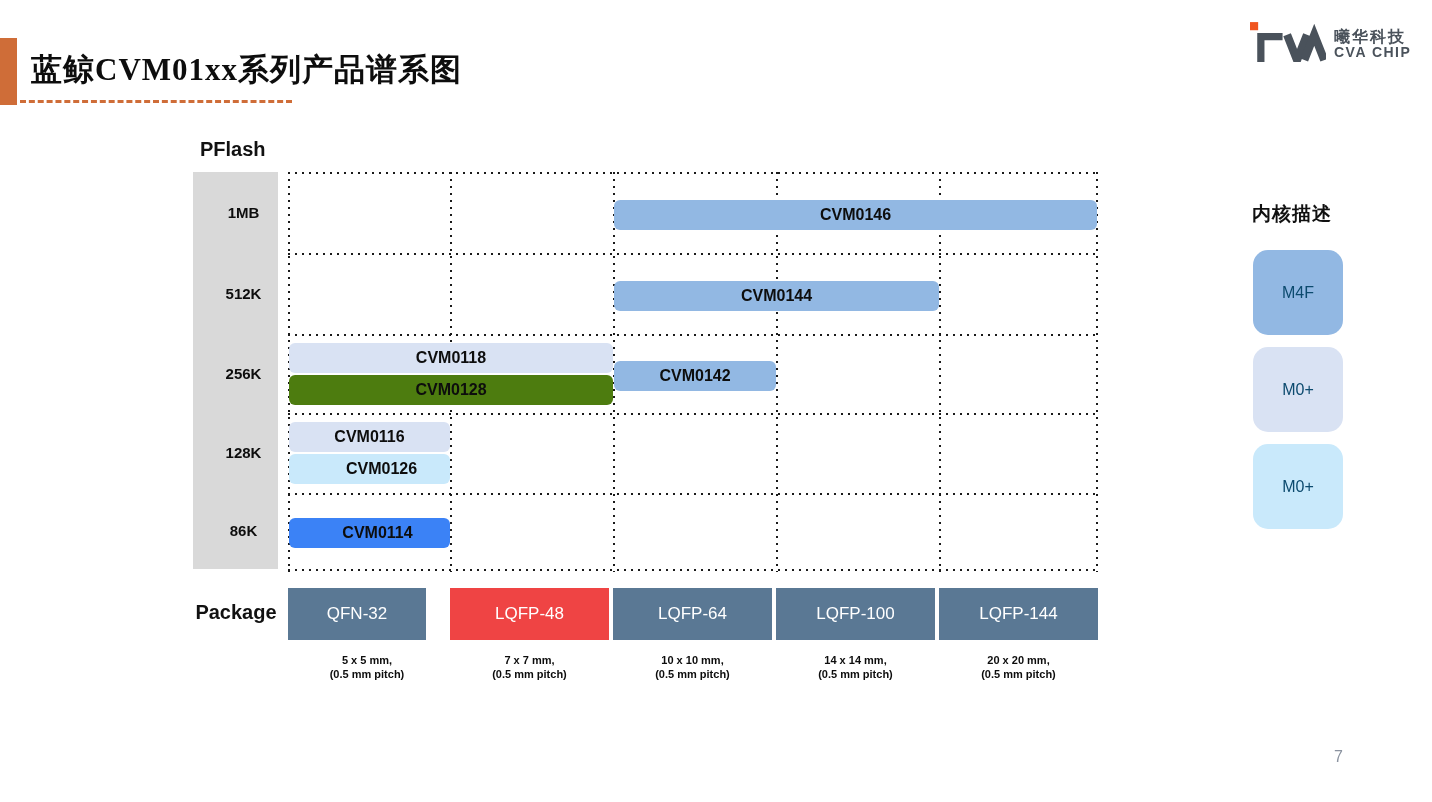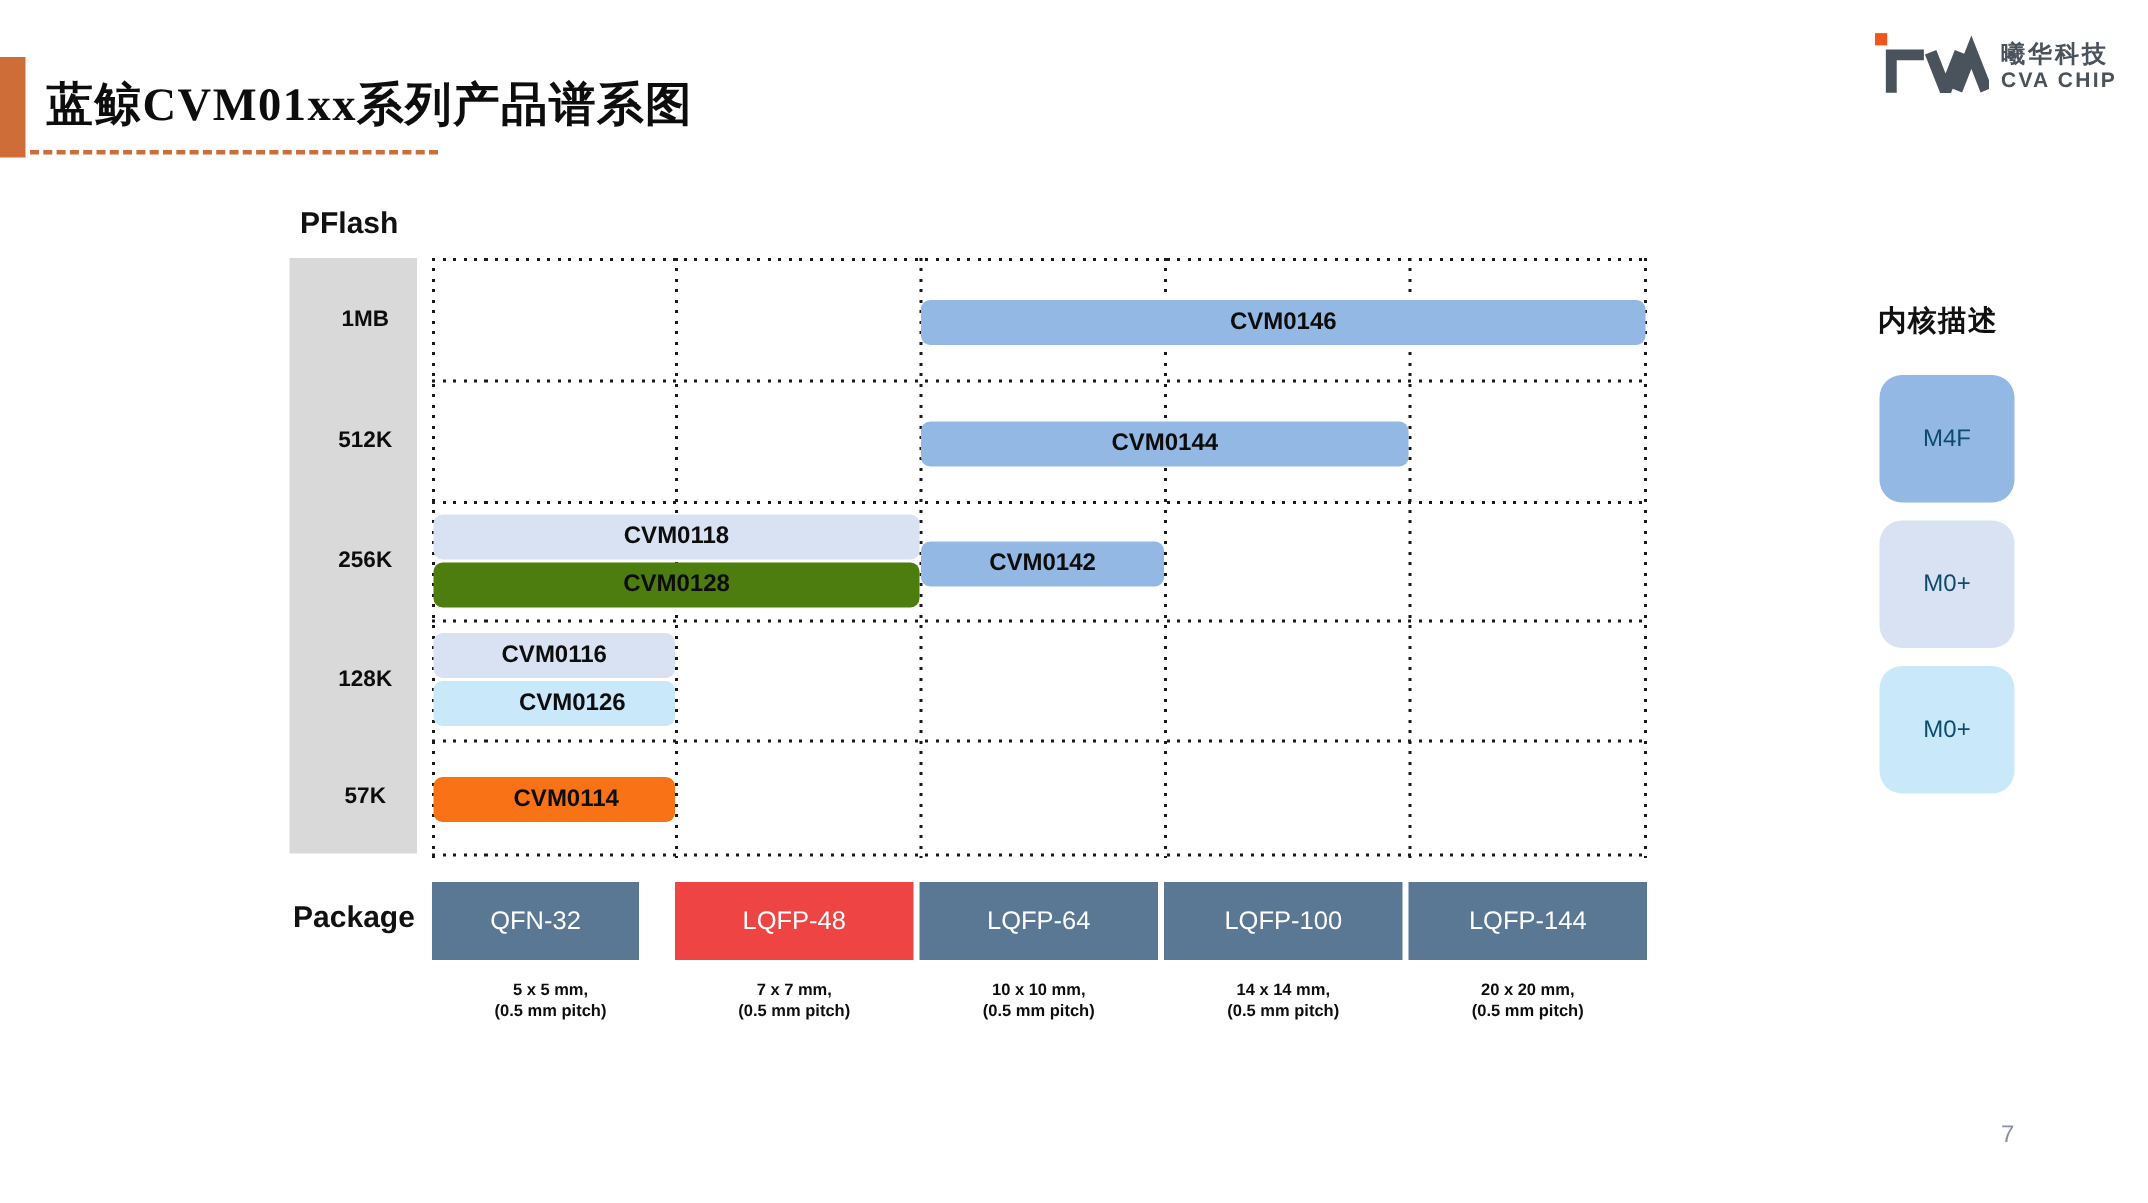--- a/index.html
+++ b/index.html
@@ -193,21 +193,21 @@
       <span class="logo-en">CVA CHIP</span>
     </span>
   </div>
 
   <div class="axis-title-pflash">PFlash</div>
   <div class="y-axis-col" id="yAxis">
       <div class="y-label" style="top: 31.5px;">1MB</div>
       <div class="y-label" style="top: 112.5px;">512K</div>
       <div class="y-label" style="top: 192.5px;">256K</div>
       <div class="y-label" style="top: 272px;">128K</div>
-      <div class="y-label" style="top: 350px;">57K</div>
+      <div class="y-label" style="top: 350px;">86K</div>
     </div>
 
   <div class="chart-grid" id="grid">
       <div class="vline" style="left: 0px;"></div>
       <div class="vline" style="left: 162px;"></div>
       <div class="vline" style="left: 325px;"></div>
       <div class="vline" style="left: 488px;"></div>
       <div class="vline" style="left: 651px;"></div>
       <div class="vline" style="left: 808px;"></div>
       <div class="hline" style="top: 0px;"></div>
@@ -216,21 +216,21 @@
       <div class="hline" style="top: 241px;"></div>
       <div class="hline" style="top: 321px;"></div>
       <div class="hline" style="top: 397px;"></div>
       <div class="product-bar" style="left: 326px; width: 483px; top: 28px; background: rgb(146, 184, 227);">CVM0146</div>
       <div class="product-bar" style="left: 326px; width: 325px; top: 109px; background: rgb(146, 184, 227);">CVM0144</div>
       <div class="product-bar" style="left: 1px; width: 324px; top: 171px; background: rgb(217, 226, 243);">CVM0118</div>
       <div class="product-bar" style="left: 1px; width: 324px; top: 203px; background: #4d7c0f;">CVM0128</div>
       <div class="product-bar" style="left: 326px; width: 162px; top: 189px; background: rgb(146, 184, 227);">CVM0142</div>
       <div class="product-bar" style="left: 1px; width: 161px; top: 250px; background: rgb(217, 226, 243);">CVM0116</div>
       <div class="product-bar" style="left: 1px; width: 161px; top: 282px; background: rgb(201, 233, 251); padding-left: 24px;">CVM0126</div>
-      <div class="product-bar" style="left: 1px; width: 161px; top: 346px; background: #f97316; padding-left: 16px;">CVM0114</div>
+      <div class="product-bar" style="left: 1px; width: 161px; top: 346px; background: #3b82f6; padding-left: 16px;">CVM0114</div>
     </div>
 
   <div class="axis-title-package">Package</div>
   <div class="package-row" id="packages">
       <div class="package-cell" style="left: 0px; width: 138px; background: rgb(90, 120, 148);">QFN-32</div>
       <div class="package-cell" style="left: 162px; width: 159px; background: #ef4444;">LQFP-48</div>
       <div class="package-cell" style="left: 325px; width: 159px; background: rgb(90, 120, 148);">LQFP-64</div>
       <div class="package-cell" style="left: 488px; width: 159px; background: rgb(90, 120, 148);">LQFP-100</div>
       <div class="package-cell" style="left: 651px; width: 159px; background: rgb(90, 120, 148);">LQFP-144</div>
     </div>

